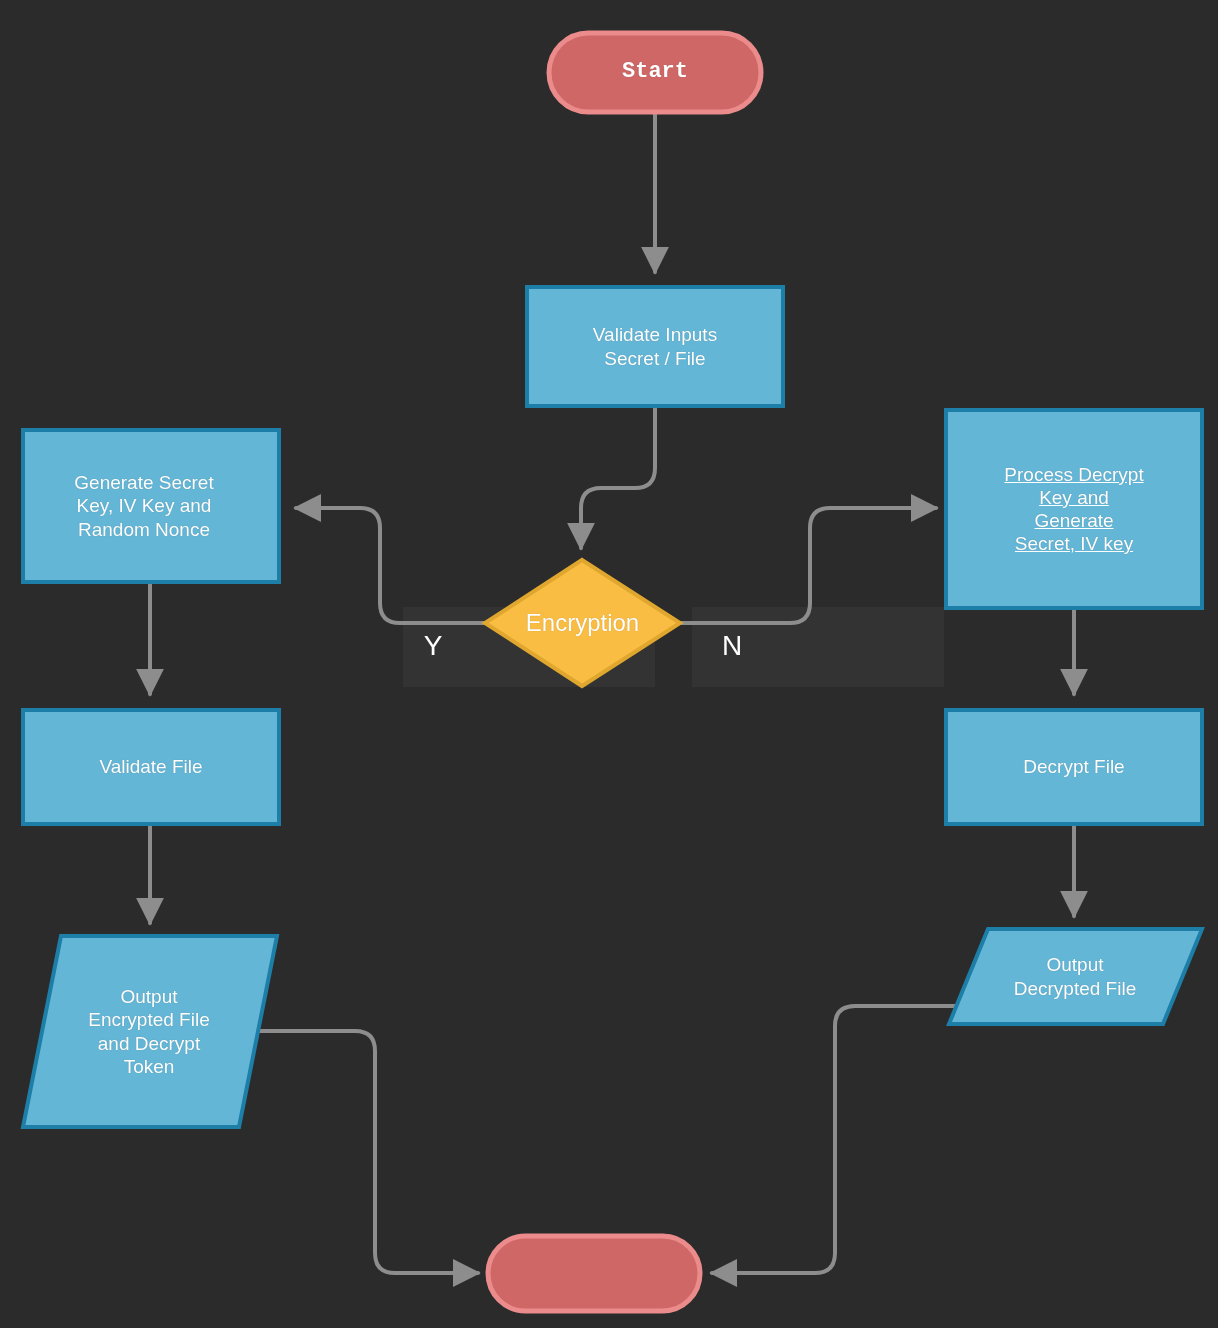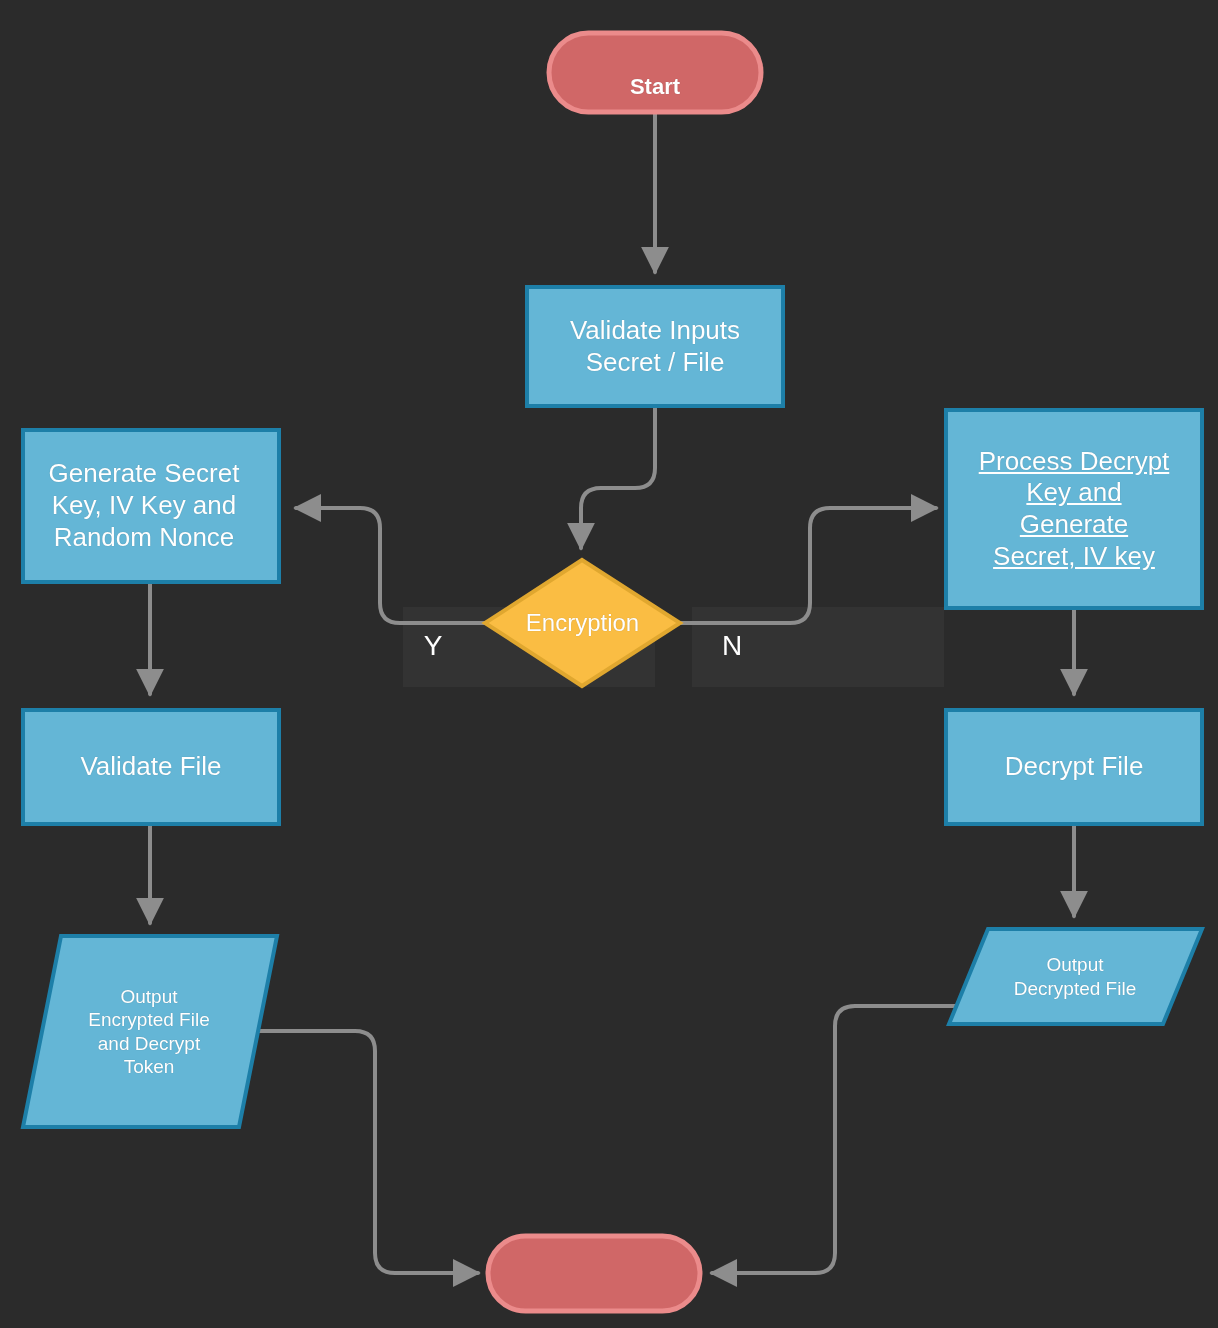--- a/index.html
+++ b/index.html
@@ -33,21 +33,21 @@
     align-items: center;
     justify-content: center;
     text-align: center;
     color: #ffffff;
     pointer-events: none;
     line-height: 1.22;
     white-space: pre-line;
     text-shadow: 0 0 1px rgba(0,0,0,0.25);
   }
   .lbl-terminal { font-size: 22px; font-weight: bold; }
-  .lbl-process  { font-size: 26px; }
+  .lbl-process  { font-size: 19px; }
   .lbl-decision { font-size: 24px; }
   .lbl-io       { font-size: 19px; }
   .edge-label {
     position: absolute;
     color: #ffffff;
     font-size: 28px;
     text-align: center;
     pointer-events: none;
   }
 </style>
@@ -103,21 +103,21 @@
 
     <rect x="946" y="710" width="256" height="114" fill="#64b6d6" stroke="#1d7fa8" stroke-width="4"></rect>
 
     <polygon points="61,936 277,936 239,1127 23,1127" fill="#64b6d6" stroke="#1d7fa8" stroke-width="4"></polygon>
 
     <polygon points="988,929 1202,929 1163,1024 949,1024" fill="#64b6d6" stroke="#1d7fa8" stroke-width="4"></polygon>
 
     <rect x="488" y="1236" width="212" height="75" rx="37.5" ry="37.5" fill="#d06767" stroke="#eb8b8b" stroke-width="5"></rect>
   </svg>
 
-  <div class="node-label lbl-terminal" style="left:549px; top:48px; width:212px; height:79px;">Start</div>
+  <div class="node-label lbl-terminal" style="left:549px; top:33px; width:212px; height:79px;font-family:Liberation Mono, monospace;">Start</div>
 
   <div class="node-label lbl-process" style="left:527px; top:287px; width:256px; height:119px;">Validate Inputs
 Secret / File</div>
 
   <div class="node-label lbl-decision" style="left:485px; top:596px; width:195px; height:54px;">Encryption</div>
 
   <div class="node-label lbl-process" style="left:16px; top:430px; width:256px; height:152px;">Generate Secret
 Key, IV Key and
 Random Nonce</div>
 

